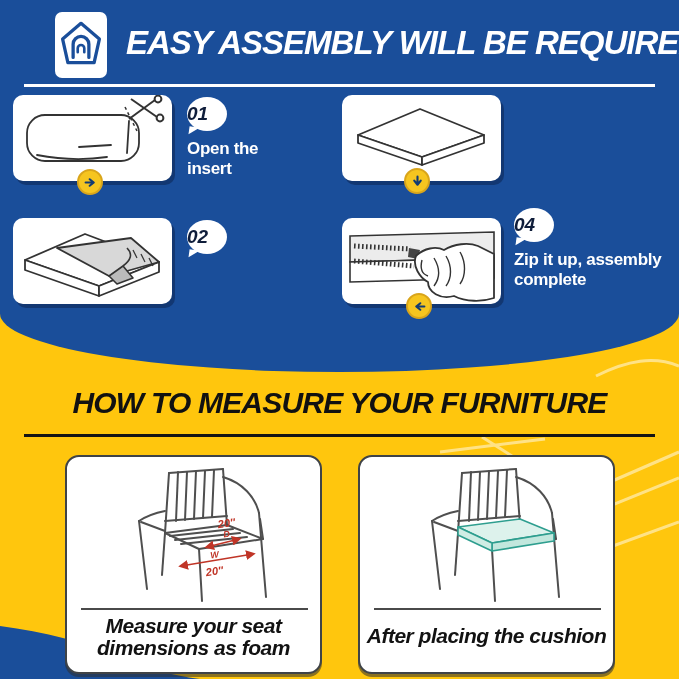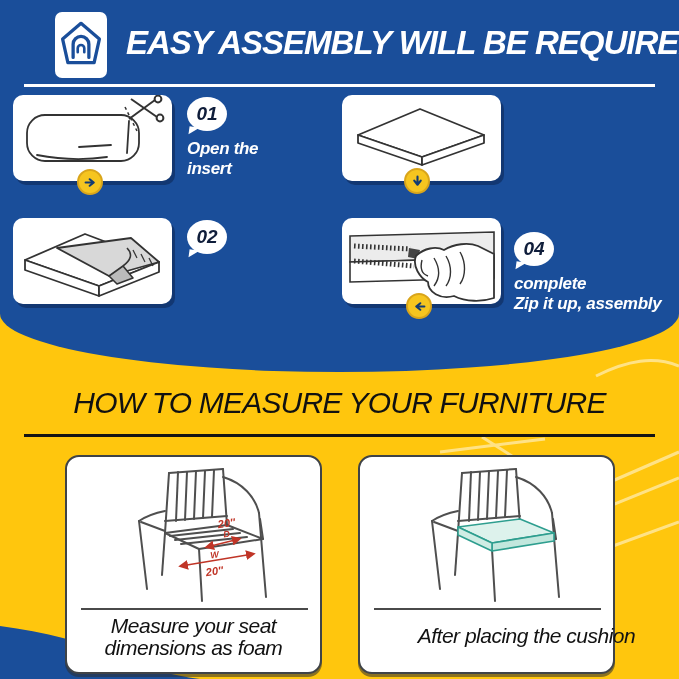--- a/index.html
+++ b/index.html
@@ -25,42 +25,42 @@
 
   .chip{position:absolute;width:22px;height:22px;border-radius:50%;
     background:#F6C51F;border:2px solid #D9A51B;z-index:5;
     display:flex;align-items:center;justify-content:center;}
   .chip-1{left:77px;top:169px} .chip-2{left:404px;top:168px} .chip-4{left:406px;top:293px}
   .chip svg{width:13px;height:13px;}
   .rot-down{transform:rotate(90deg);} .rot-left{transform:rotate(180deg);}
 
   .step-info{position:absolute;width:158px;}
   .info-1{left:187px;top:97px}  .info-2{left:514px;top:97px}
-  .info-3{left:187px;top:220px} .info-4{left:514px;top:232px}
+  .info-3{left:187px;top:220px} .info-4{left:514px;top:208px}
   .num-badge{position:relative;width:40px;height:34px;background:#fff;border-radius:50%;
-    display:flex;align-items:center;justify-content:center;
+    display:flex;align-items:center;justify-content:flex-start;
     color:#0F1D3A;font-size:19px;font-weight:800;font-style:italic;}
   .num-badge::after{content:"";position:absolute;left:2px;bottom:-4px;width:0;height:0;
     border-left:10px solid #fff;border-bottom:8px solid transparent;transform:rotate(8deg);}
-  .step-caption{margin-top:8px;color:#fff;font-size:17px;font-weight:800;font-style:italic;
+  .step-caption{margin-top:8px;color:#fff;font-size:17px;font-weight:800;
     line-height:1.15;letter-spacing:-0.3px;}
 
   
   .measure-title{position:absolute;left:0;top:386px;width:679px;text-align:center;
-    color:#111;font-size:30px;font-weight:400;font-style:italic;letter-spacing:-0.8px;z-index:3;}
+    color:#111;font-size:30px;font-weight:700;font-style:italic;letter-spacing:-0.8px;z-index:3;}
   .measure-rule{position:absolute;left:24px;right:24px;top:434px;height:3px;background:#141414;z-index:3;}
 
   .panel{position:absolute;top:455px;width:253px;height:215px;background:#fff;
     border:2px solid #3F4347;border-radius:14px;box-shadow:0 3px 0 rgba(43,46,49,.55);z-index:4;}
   .panel-left{left:65px}  .panel-right{left:358px}
   .panel-divider{position:absolute;left:14px;right:12px;top:151px;height:2px;background:#4A4A4A;}
   .panel-caption{position:absolute;left:0;top:158px;width:100%;text-align:center;
-    color:#121212;font-size:21px;font-weight:400;font-style:italic;line-height:1.06;
+    color:#121212;font-size:21px;font-weight:700;font-style:italic;line-height:1.06;
     letter-spacing:-0.5px;}
-  .panel-caption.single{top:168px;margin-left:40px;}
+  .panel-caption.single{top:168px;}
   .chair-art{position:absolute;left:18px;top:6px;}
 
   .decor-svg{position:absolute;left:0;top:0;z-index:1;}
   .wave-svg{position:absolute;left:0;bottom:0;z-index:2;}
 </style>
 </head>
 <body>
 
 <div class="stage">
 
@@ -171,22 +171,22 @@
       <div class="num-badge">
         <span>02</span>
       </div>
     </div>
 
     <div class="step-info info-4">
       <div class="num-badge">
         <span>04</span>
       </div>
       <div class="step-caption">
+        <div>Zip it up, assembly</div>
         <div>complete</div>
-        <div>Zip it up, assembly</div>
       </div>
     </div>
   </div>
 
   <div class="chip chip-1">
     <svg viewBox="0 0 16 16">
         <path d="M2,8 H10 M7,4 L12,8 L7,12" stroke="#123B73" stroke-width="2.6" fill="none" stroke-linecap="round" stroke-linejoin="round"></path>
       </svg>
   </div>
   <div class="chip chip-2">

